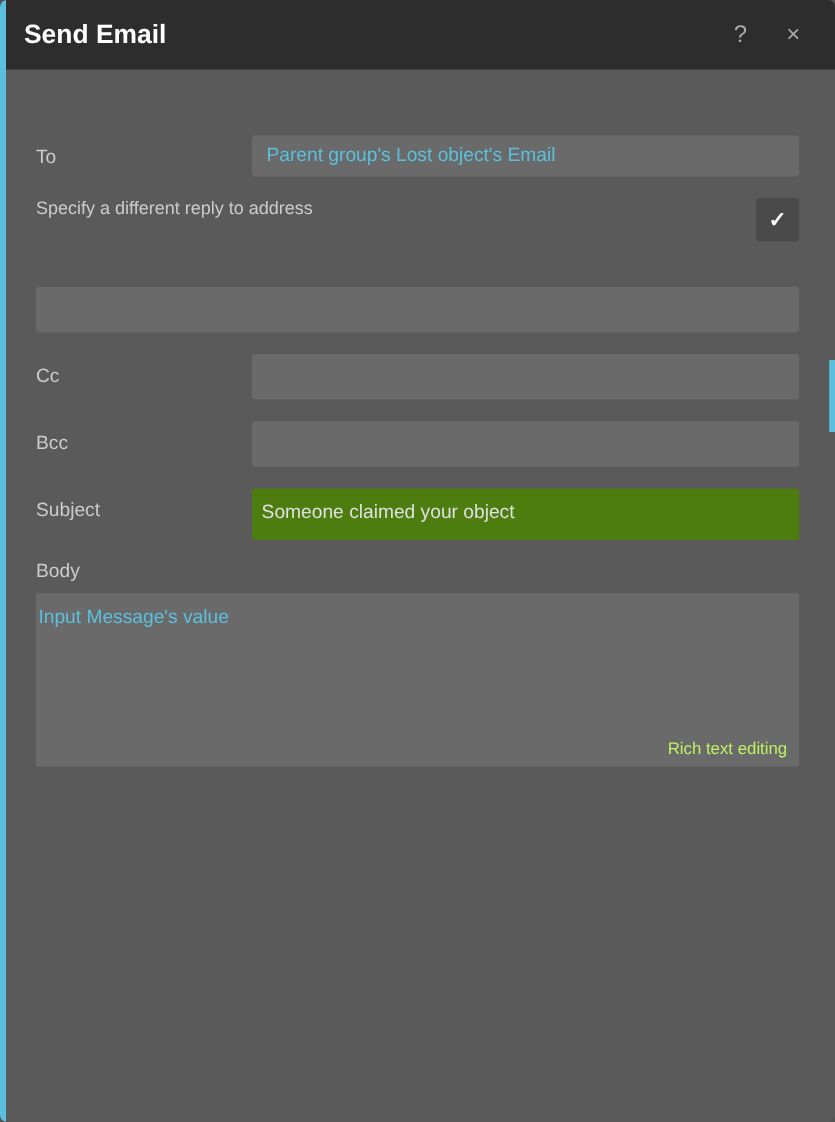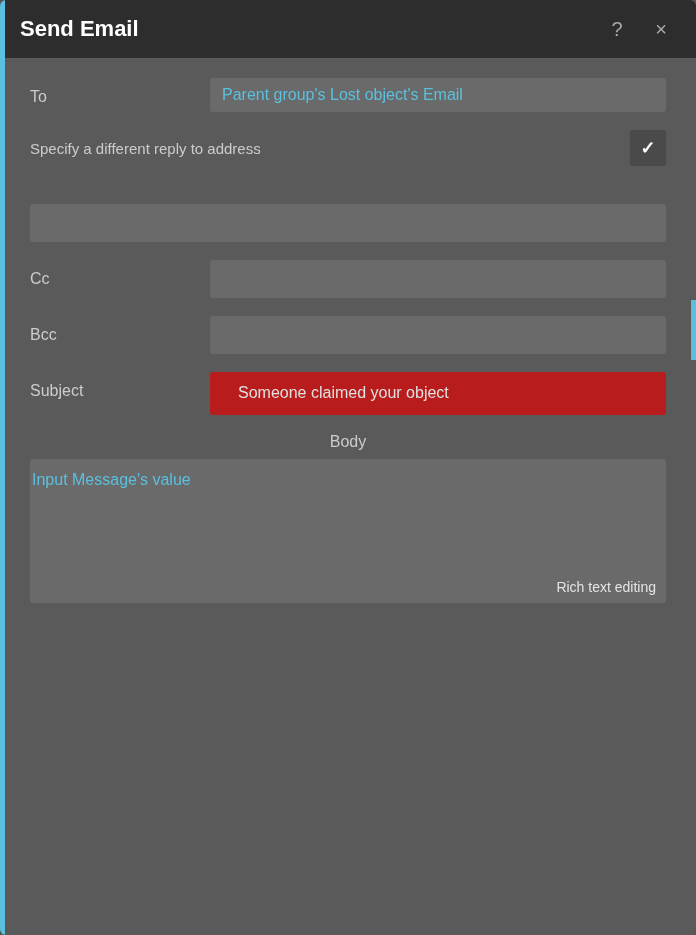--- a/index.html
+++ b/index.html
@@ -55,20 +55,21 @@
       cursor: pointer;
       display: flex;
       align-items: center;
       justify-content: center;
       color: #aaa;
       font-size: 20px;
     }
 
     .dialog-body {
       padding: 20px 30px;
+      margin-top: 35px;
     }
 
     .form-row {
       display: flex;
       align-items: flex-start;
       margin-bottom: 18px;
     }
 
     .form-label {
       color: #ccc;
@@ -96,21 +97,21 @@
       border: none;
       border-radius: 3px;
       padding: 6px 12px;
       color: #5bc0de;
       font-size: 16px;
       line-height: 1.4;
     }
 
     .checkbox-row {
       display: flex;
-      align-items: center;
+      align-items: flex-start;
       margin-bottom: 20px;
       gap: 12px;
     }
 
     .checkbox-label {
       color: #ccc;
       font-size: 15px;
       flex: 1;
     }
 
@@ -151,21 +152,20 @@
     }
 
     .body-section {
       margin-top: 6px;
     }
 
     .body-label {
       color: #ccc;
       font-size: 16px;
       margin-bottom: 8px;
-      text-align: center;
     }
 
     .body-textarea-container {
       position: relative;
       background: #6a6a6a;
       border-radius: 3px;
     }
 
     .body-textarea {
       width: 100%;
@@ -176,30 +176,30 @@
       color: #5bc0de;
       font-size: 16px;
       outline: none;
       resize: none;
       font-family: Arial, sans-serif;
     }
 
     .rich-text-label {
       text-align: right;
       padding: 6px 10px 8px;
-      color: #e5e5e5;
+      color: #bef264;
       font-size: 14px;
     }
 
     .subject-input {
       flex: 1;
-      background: #b91c1c;
-      border: none;
-      border-radius: 3px;
-      padding: 10px 28px;
+      background: #4d7c0f;
+      border: none;
+      border-radius: 3px;
+      padding: 10px 8px;
       color: #e0e0e0;
       font-size: 16px;
       line-height: 1.4;
     }
   </style>
 </head>
 <body>
 
 <div class="dialog">
   <div class="left-accent"></div>

